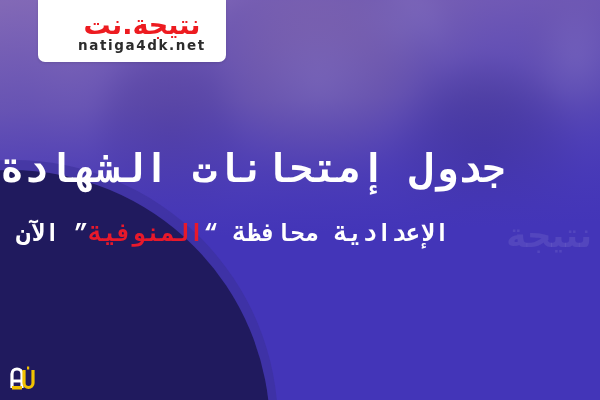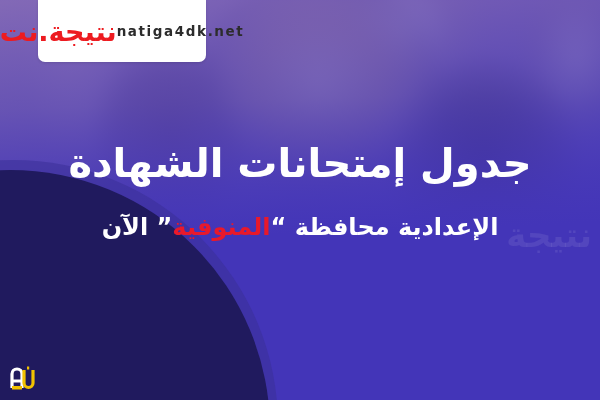--- a/index.html
+++ b/index.html
@@ -91,23 +91,24 @@
     position: absolute;
     left: 38px;
     top: 0;
     width: 168px;
     height: 62px;
     background: #ffffff;
     border-bottom-left-radius: 7px;
     border-bottom-right-radius: 7px;
     box-shadow: 0 1px 3px rgba(0,0,0,0.12);
     display: flex;
-    flex-direction: row;
+    flex-direction: column;
     align-items: center;
     justify-content: center;
+    padding-left: 20px;
   }
   .logo-arabic {
     direction: rtl;
     color: #ed1b20;
     font-size: 27px;
     font-weight: bold;
     line-height: 1;
     margin-top: 1px;
     white-space: nowrap;
   }
@@ -119,40 +120,41 @@
     line-height: 1;
     margin-top: 1px;
     white-space: nowrap;
   }
 
   
   .headline-block {
     position: absolute;
     left: 0;
     right: 0;
-    top: 140px;
-    text-align: center;
+    top: 148px;
+    text-align: left;
     direction: rtl;
+    font-family: Liberation Mono, monospace;
   }
   .headline {
     color: #ffffff;
     font-size: 40px;
     font-weight: bold;
     line-height: 1.18;
     letter-spacing: 0px;
     white-space: nowrap;
     margin: 0;
   }
   .subheadline {
     color: #ffffff;
     font-size: 24px;
     font-weight: bold;
     line-height: 1.2;
     white-space: nowrap;
-    margin: 0;
+    margin: 16px;
     margin-top: 26px;
   }
   .subheadline .accent {
     color: #e8192b;
   }
 
   
   .corner-badge {
     position: absolute;
     left: 10px;

